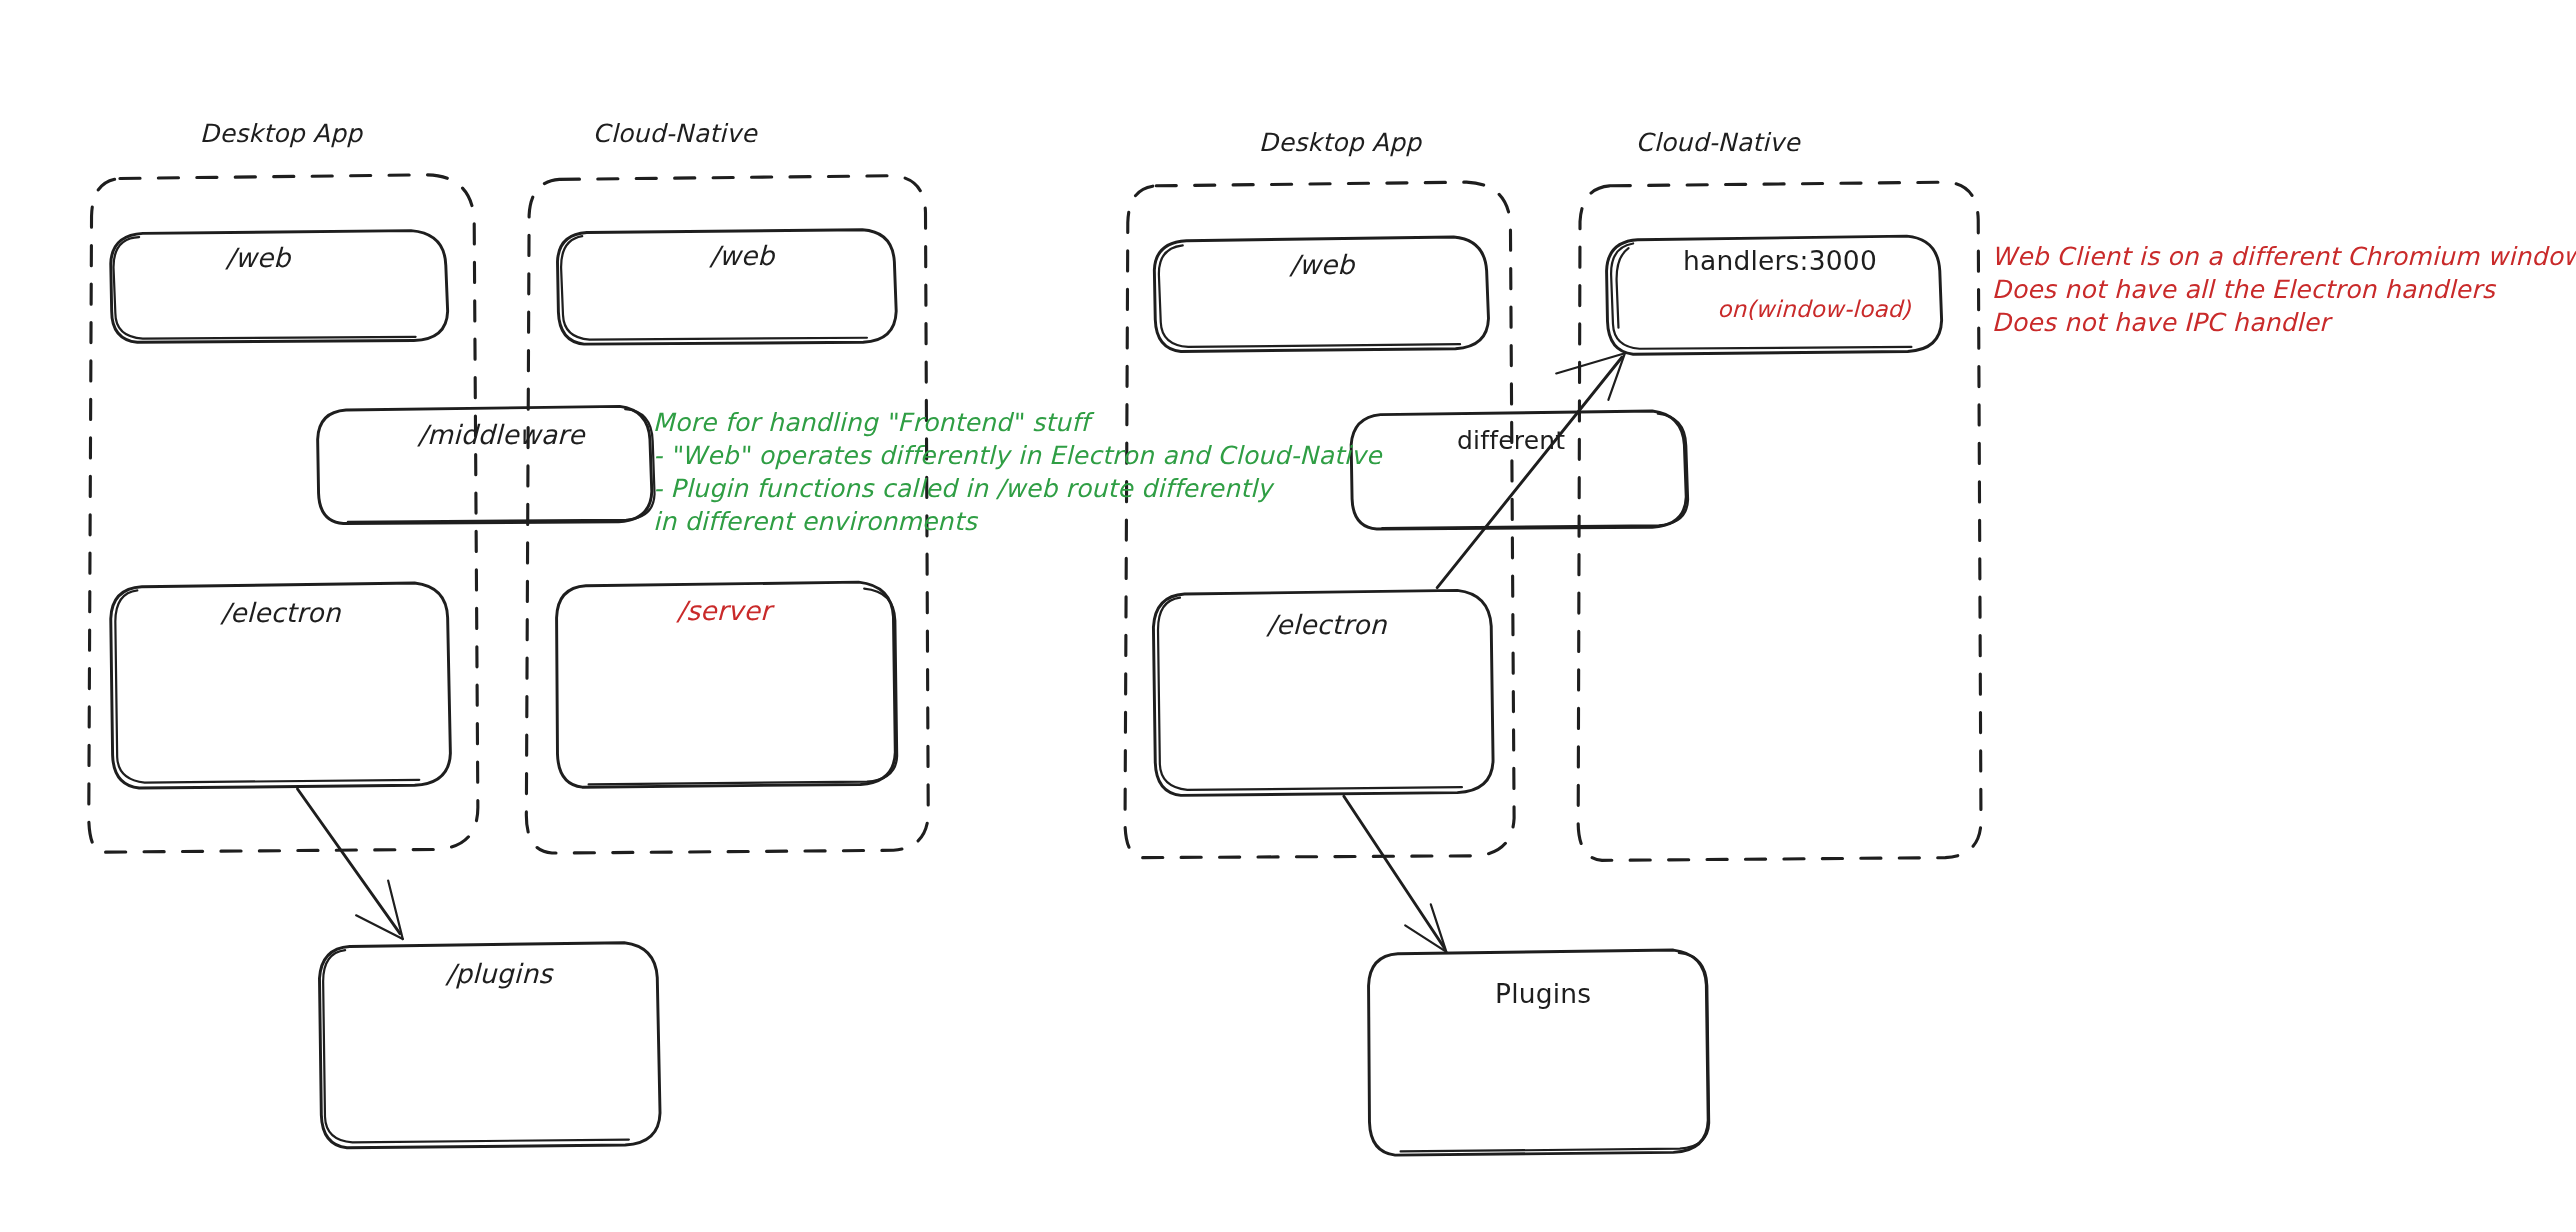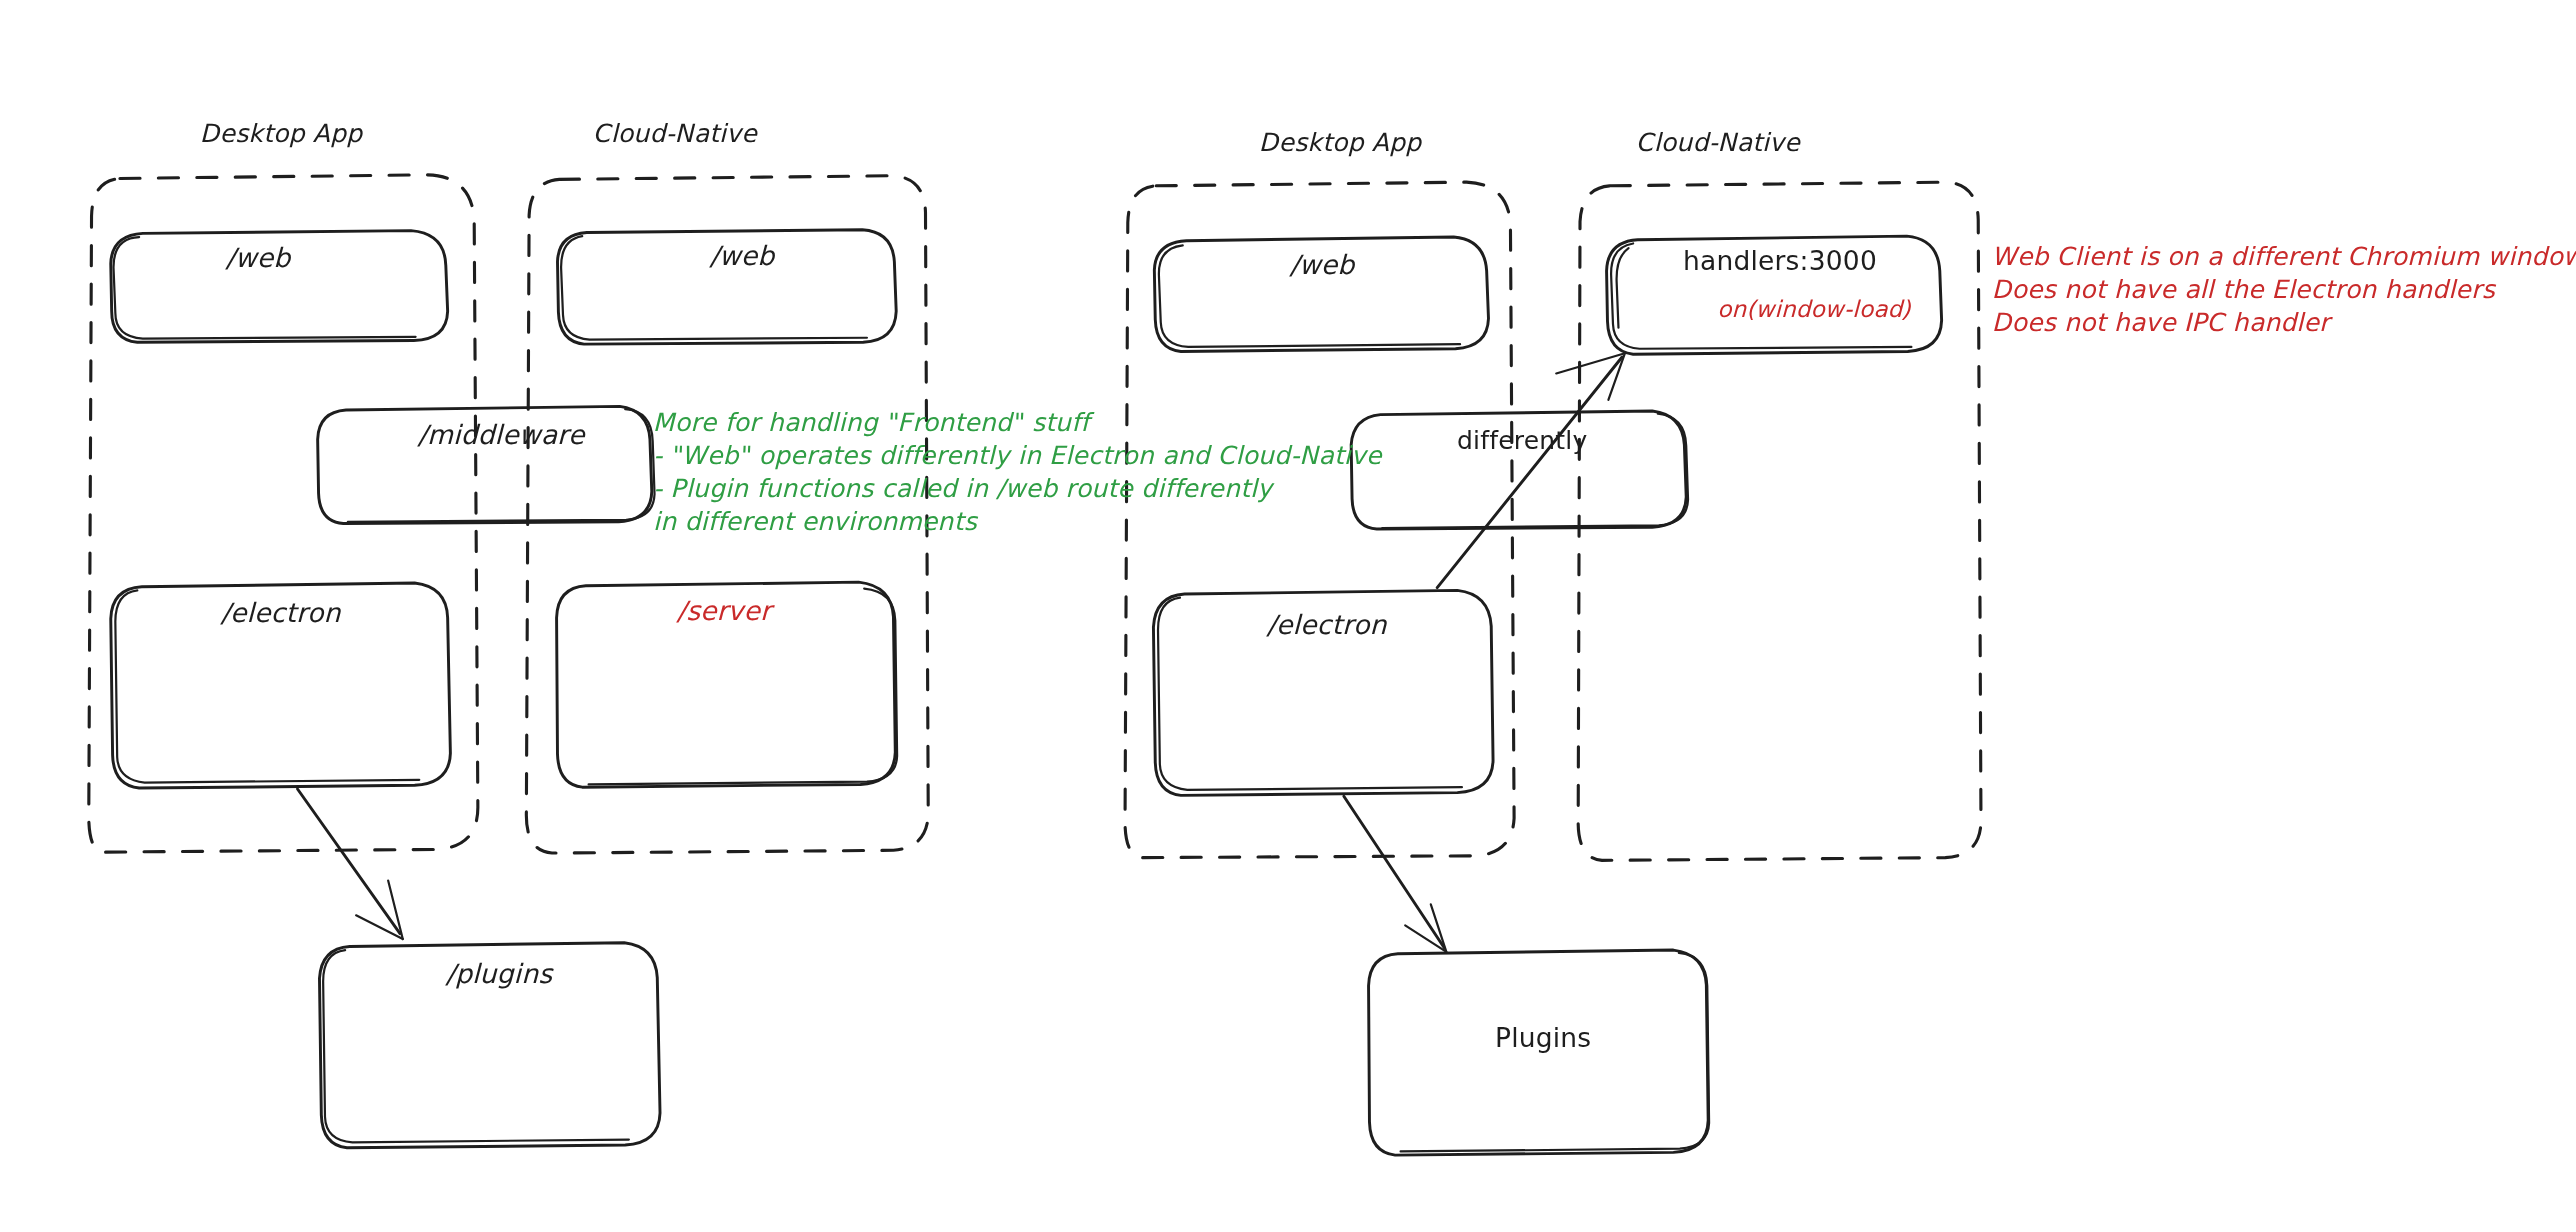--- a/index.html
+++ b/index.html
@@ -194,25 +194,25 @@
   <div class="lbl box-label red" style="left:679px; top:595px;">/server</div>
 
   <div class="lbl box-label" style="left:448px; top:958px;">/plugins</div>
 
   <div class="lbl box-label" style="left:1292px; top:249px;">/web</div>
 
   <div class="lbl box-label plain" style="left:1683px; top:245px;">handlers:3000</div>
 
   <div class="lbl sub-red" style="left:1719px; top:296px;">on(window-load)</div>
 
-  <div class="lbl box-label plain" style="left:1457px; top:426px; font-size:25px;">differently</div>
+  <div class="lbl box-label plain" style="left:1457px; top:426px; font-size:25px;">different</div>
 
   <div class="lbl box-label" style="left:1269px; top:609px;">/electron</div>
 
-  <div class="lbl box-label plain" style="left:1495px; top:978px;margin-top:44px;">Plugins</div>
+  <div class="lbl box-label plain" style="left:1495px; top:978px;">Plugins</div>
 
   <div style="position:absolute; left:655px; top:406px;">
     <div class="lbl note green" style="position:static;">More for handling "Frontend" stuff</div>
     <div class="lbl note green" style="position:static;">- "Web" operates differently in Electron and Cloud-Native</div>
     <div class="lbl note green" style="position:static;">- Plugin functions called in /web route differently</div>
     <div class="lbl note green" style="position:static;">in different environments</div>
   </div>
 
   <div style="position:absolute; left:1994px; top:240px;">
     <div class="lbl note red" style="position:static;">Web Client is on a different Chromium window</div>

